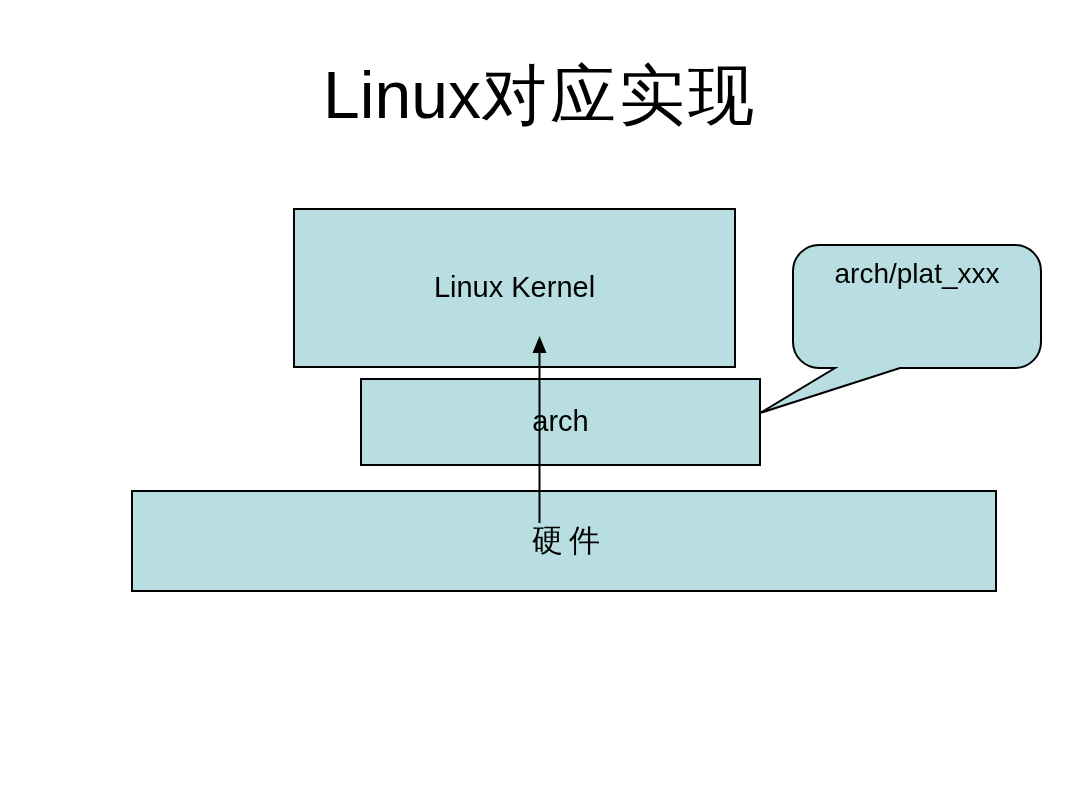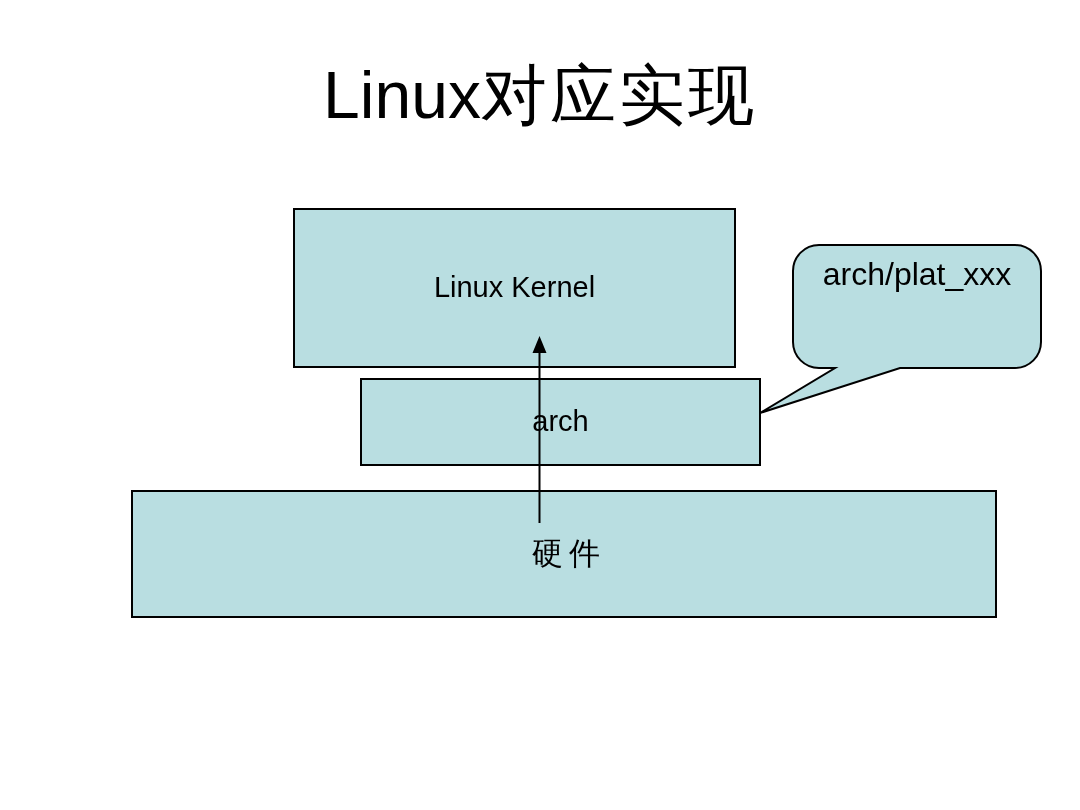--- a/index.html
+++ b/index.html
@@ -54,21 +54,21 @@
   .box-arch {
     left: 360px;
     top: 378px;
     width: 401px;
     height: 88px;
   }
   .box-hardware {
     left: 131px;
     top: 490px;
     width: 866px;
-    height: 128px;
+    height: 102px;
   }
   .box-label {
     font-size: 29px;
     line-height: 1.1;
   }
   .box-label-cjk {
     font-family: "Liberation Serif", serif;
     font-size: 31px;
     letter-spacing: 6px;
     padding-left: 10px; 
@@ -93,21 +93,21 @@
   }
   .arrow-head {
     fill: var(--c-box_border, #000000);
   }
   .callout-text {
     position: absolute;
     left: 793px;
     top: 258px;
     width: 248px;
     text-align: center;
-    font-size: 32px;
+    font-size: 28px;
     line-height: 32px;
   }
 </style>
 </head>
 <body>
 
 <div class="slide">
 
   <div class="slide-title">
     <span class="title-latin">Linux</span>

